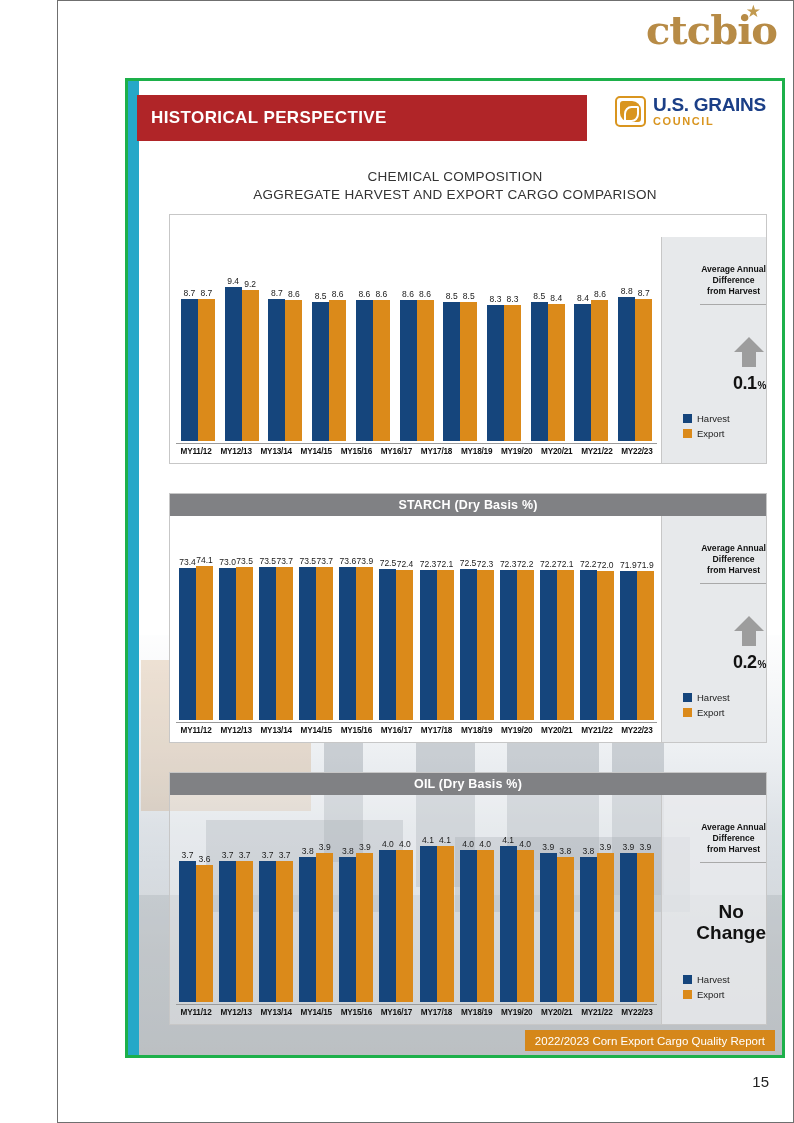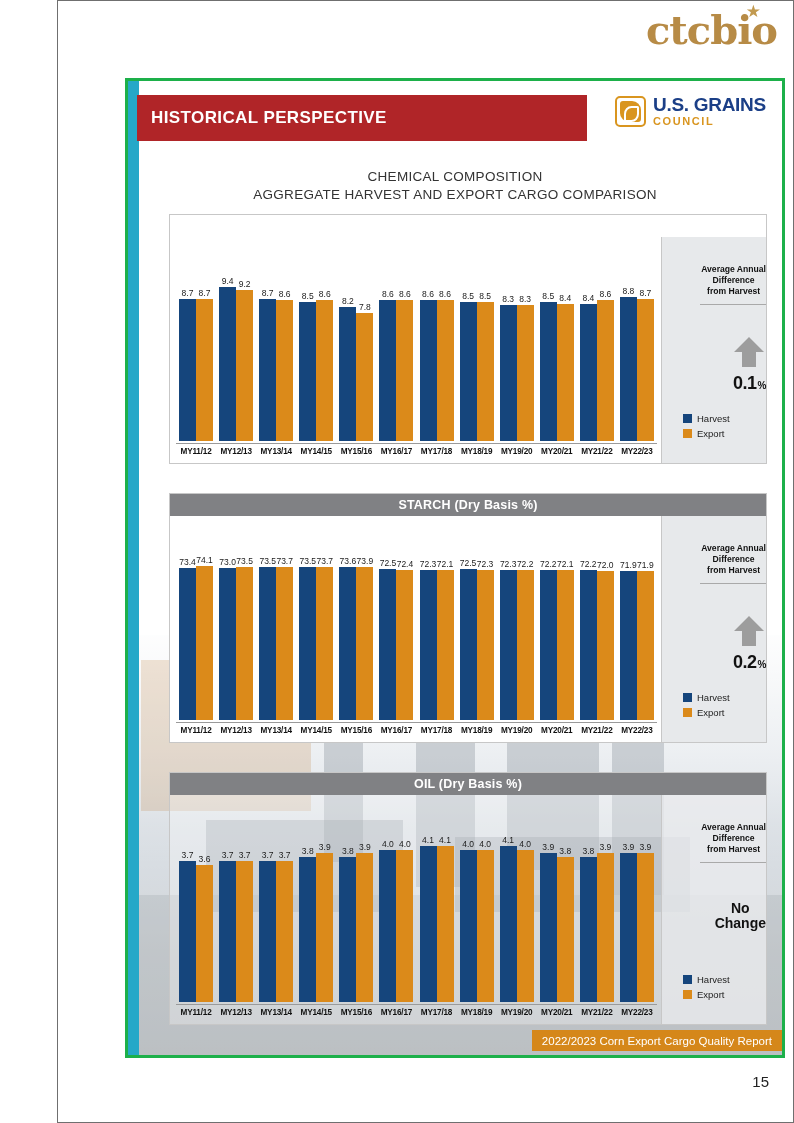--- a/index.html
+++ b/index.html
@@ -78,30 +78,30 @@
   .xaxis .xl{flex:1;text-align:center;font-size:8.2px;font-weight:700;color:#111;letter-spacing:-.2px;}
 
   
   .side{width:104px;background:#e7e9eb;border-left:1px solid #c7c7c7;position:relative;
     display:flex;flex-direction:column;align-items:flex-end;}
   .side .cap{margin-top:27px;text-align:center;font-size:8.6px;font-weight:700;color:#111;line-height:1.3;}
   .side .rule{width:66px;height:1px;background:#a9a9a9;margin-top:6px;}
   .side .arrow{margin-top:30px;width:34px;height:34px;}
   .side .big{margin-top:4px;font-size:18px;font-weight:700;color:#111;letter-spacing:-.5px;}
   .side .big .pct{font-size:10px;font-weight:700;margin-left:1px;}
-  .side .nochange{margin-top:38px;font-size:14px;font-weight:700;color:#111;text-align:center;line-height:1.12;}
+  .side .nochange{margin-top:38px;font-size:19px;font-weight:700;color:#111;text-align:center;line-height:1.12;}
   .side .legend{position:absolute;bottom:24px;left:21px;}
   .side .lrow{display:flex;align-items:center;gap:5px;margin-top:4px;}
   .side .sw{width:9px;height:9px;display:inline-block;}
   .side .sw.h{background:#15457c;}
   .side .sw.e{background:#db8a1a;}
   .side .ltxt{font-size:9.5px;color:#222;}
 
   
-  #ribbon{position:absolute;right:0px;bottom:4px;height:21px;background:#d5871a;
+  #ribbon{position:absolute;right:7px;bottom:4px;height:21px;background:#d5871a;
     display:flex;align-items:center;padding:0 10px;box-sizing:border-box;}
   #ribbon .t{color:#ffffff;font-size:11.5px;}
 
   
   #pagenum{position:absolute;right:24px;top:1072px;font-size:15px;color:#222;}
 </style>
 </head>
 <body>
 
 <div id="page-sheet">
@@ -174,28 +174,20 @@
                   <div class="bar e" style="height: 70.3764%;">
                     <span class="lbl">8.6</span>
                   </div>
                 </div>
                 <div class="grp">
                   <div class="bar h" style="height: 69.5581%;">
                     <span class="lbl">8.5</span>
                   </div>
                   <div class="bar e" style="height: 70.3764%;">
                     <span class="lbl">8.6</span>
-                  </div>
-                </div>
-                <div class="grp">
-                  <div class="bar h" style="height: 67.1031%;">
-                    <span class="lbl">8.2</span>
-                  </div>
-                  <div class="bar e" style="height: 63.8298%;">
-                    <span class="lbl">7.8</span>
                   </div>
                 </div>
                 <div class="grp">
                   <div class="bar h" style="height: 70.3764%;">
                     <span class="lbl">8.6</span>
                   </div>
                   <div class="bar e" style="height: 70.3764%;">
                     <span class="lbl">8.6</span>
                   </div>
                 </div>

